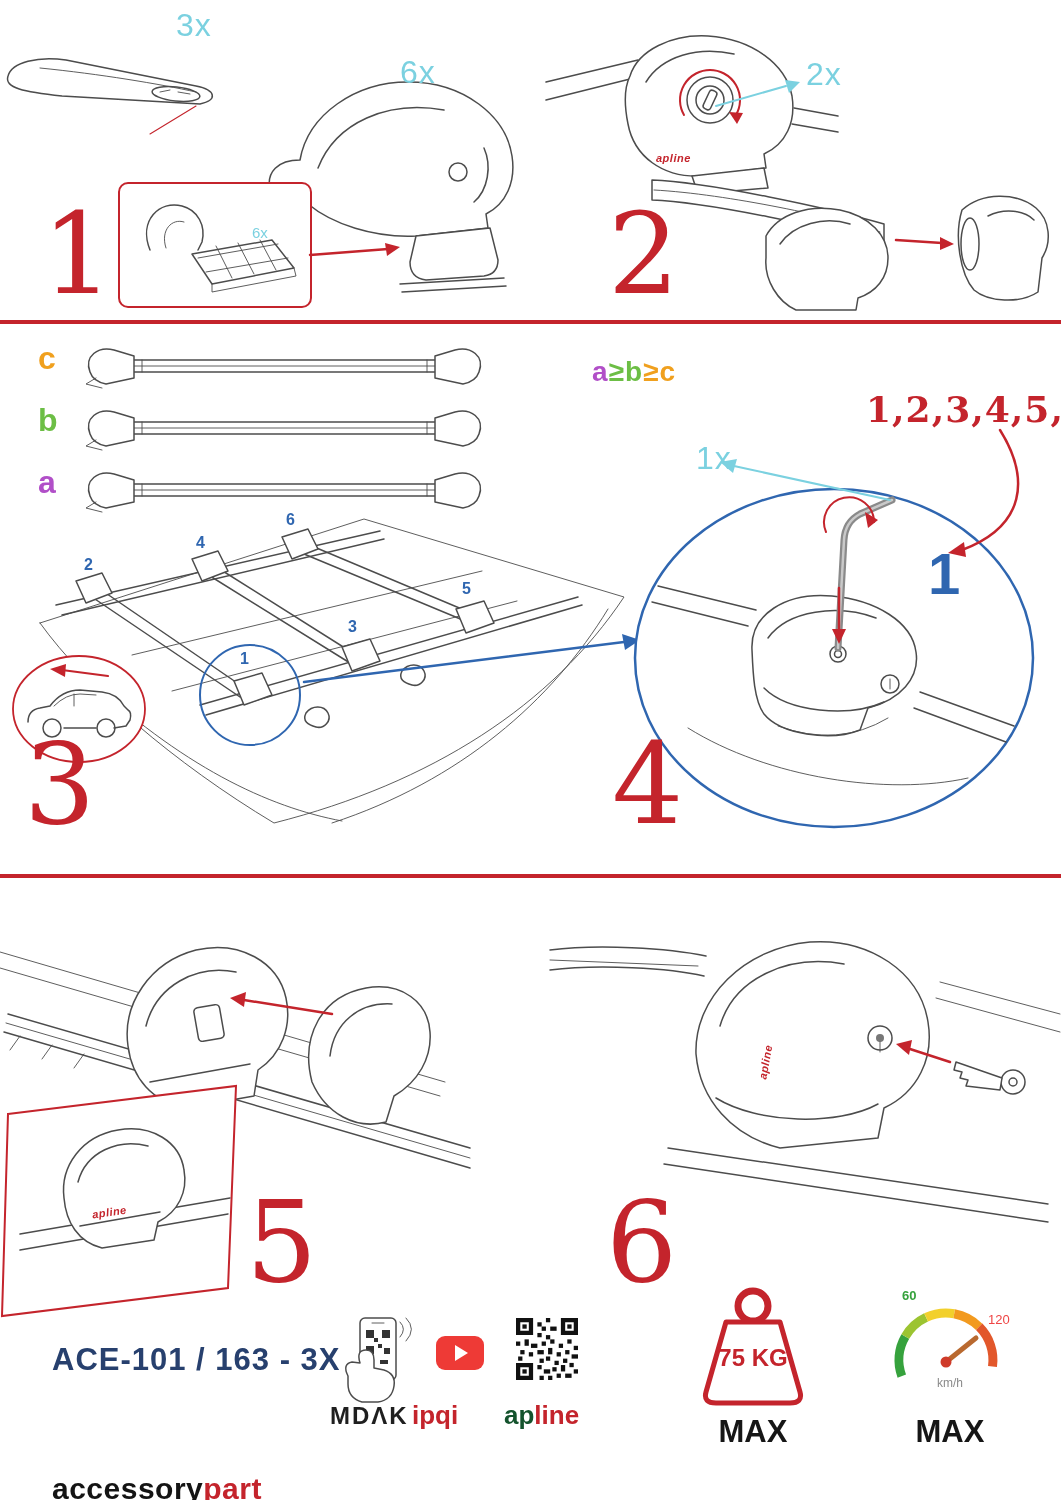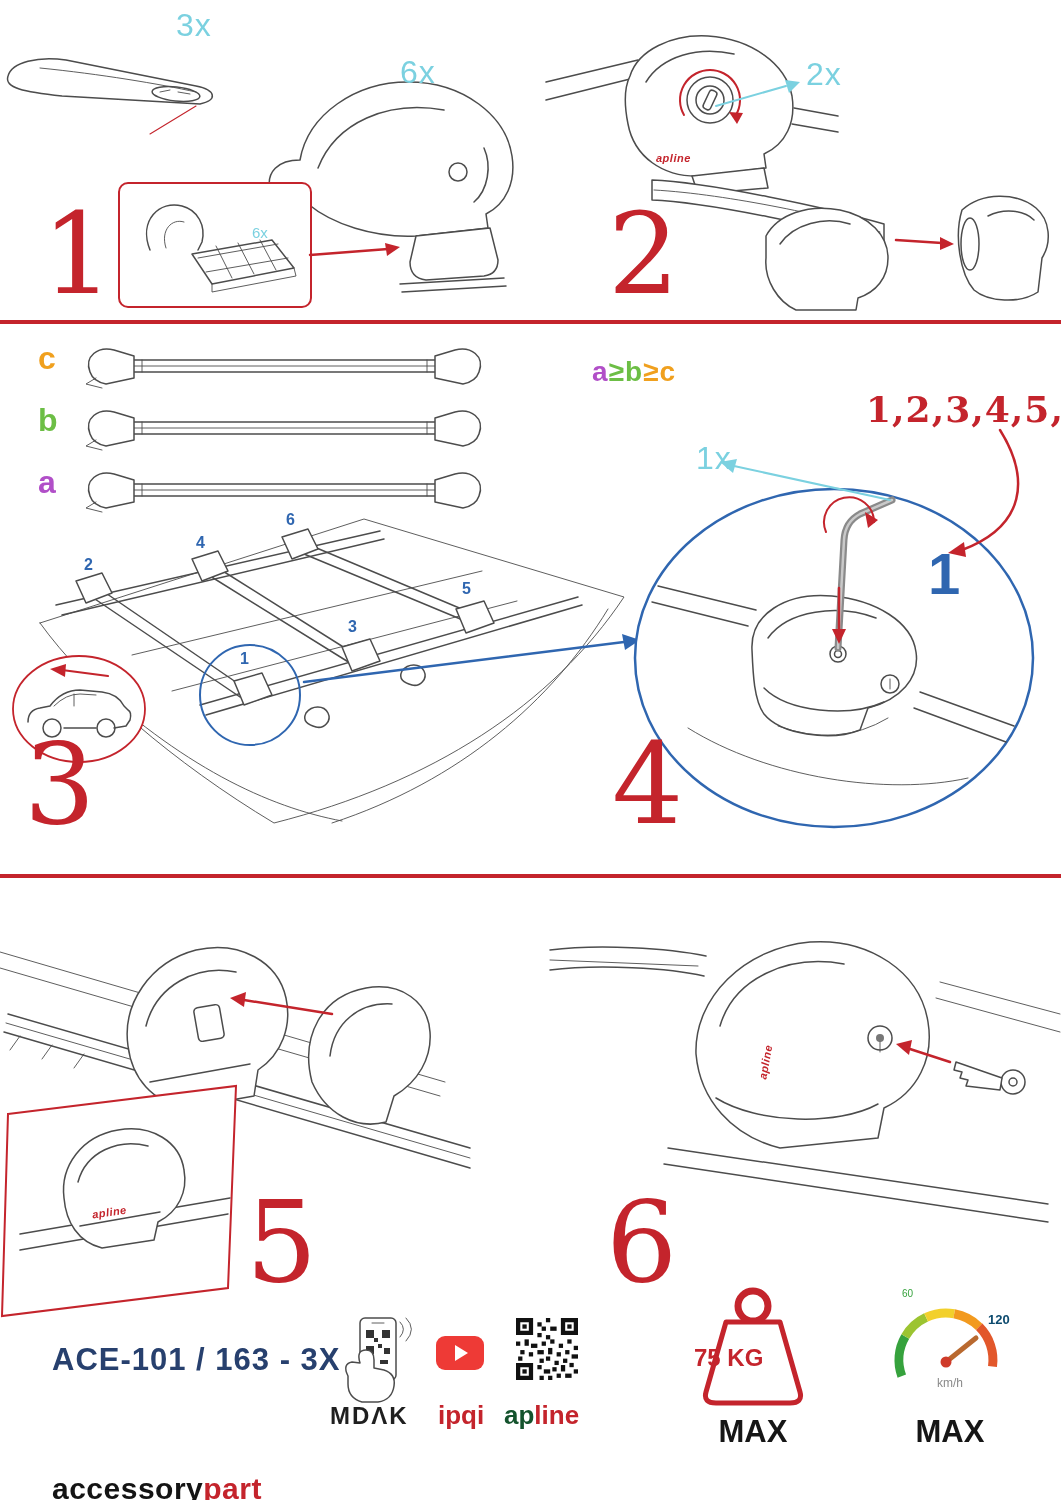--- a/index.html
+++ b/index.html
@@ -19,24 +19,24 @@
   .seq{position:absolute;font-family:"DejaVu Serif",serif;font-size:36px;font-weight:700;color:#c4242c;letter-spacing:1px}
   .first{position:absolute;font-size:58px;font-weight:700;color:#2f66b0;line-height:1}
   .brand-tiny{position:absolute;font-size:11px;font-weight:700;font-style:italic;color:#c4242c;letter-spacing:.5px}
   .model{position:absolute;font-size:31px;font-weight:700;color:#27406e;letter-spacing:1px}
   .brandline{position:absolute;font-size:30px;font-weight:700;letter-spacing:.5px}
   .brandline .blk{color:#141414}.brandline .red{color:#c4242c}
   .logo-label{position:absolute;font-size:24px;font-weight:700;color:#1f1f1f;letter-spacing:2px}
   .logo-red{position:absolute;font-size:26px;font-weight:700;color:#c4242c}
   .logo-apline{position:absolute;font-size:26px;font-weight:700}
   .logo-apline .gray{color:#14532d}.logo-apline .red{color:#c4242c}
-  .kg{position:absolute;font-size:24px;font-weight:700;color:#c4242c;}
+  .kg{position:absolute;font-size:24px;font-weight:700;color:#c4242c;text-align:center}
   .max{position:absolute;font-size:31px;font-weight:700;color:#161616;text-align:center}
-  .speed-low{position:absolute;font-size:10px;font-weight:400;color:#36a23d}
-  .speed-high{position:absolute;font-size:13px;font-weight:700;color:#0c4a6e}
+  .speed-low{position:absolute;font-size:13px;font-weight:700;color:#36a23d}
+  .speed-high{position:absolute;font-size:13px;font-weight:400;color:#ef4444}
   .speed-unit{position:absolute;font-size:12px;color:#8a8a8a;text-align:center}
   .abs{position:absolute}
   svg{display:block;overflow:visible}
   .sk{stroke:#4c4c4c;fill:none;stroke-width:1.5;stroke-linecap:round;stroke-linejoin:round}
   .skf{stroke:#4c4c4c;fill:#ffffff;stroke-width:1.5;stroke-linejoin:round}
   .thin{stroke-width:.9}
   .red-ln{stroke:#c4242c;fill:none;stroke-linecap:round}
   .cyan-ln{stroke:#7bd1e0;fill:none;stroke-linecap:round}
   .blue-ln{stroke:#2f66b0;fill:none;stroke-linecap:round}
   .inset-box{position:absolute;border:2px solid #c4242c;border-radius:10px;background:#fff}
@@ -331,21 +331,21 @@
     </g>
     <path class="sk thin" d="M64 6 q7 7 0 15 M70 2 q11 11 0 23"></path>
     <path class="skf" d="M12 60 Q6 48 16 46 L24 47 Q20 34 30 34 Q38 34 38 44 L38 52 L48 54 Q60 58 58 70 Q56 84 42 86 L26 86 Q12 82 12 68 Z"></path>
   </svg>
 </div>
 <span class="logo-label" style="left:330px;top:1402px">MDΛK</span>
 
 <div class="yt" style="left:436px;top:1336px">
   <span class="tri"></span>
 </div>
-<span class="logo-red" style="left:438px;top:1400px">ipqi</span>
+<span class="logo-red" style="left:412px;top:1400px">ipqi</span>
 
 <svg class="abs" style="left:516px;top:1318px" width="62" height="62" viewBox="0 0 29 29">
   <g fill="#111">
     <path fill-rule="evenodd" d="M0 0 h8 v8 h-8 Z M2 2 h4 v4 h-4 Z"></path>
     <rect x="3" y="3" width="2" height="2"></rect>
     <path fill-rule="evenodd" d="M21 0 h8 v8 h-8 Z M23 2 h4 v4 h-4 Z"></path>
     <rect x="24" y="3" width="2" height="2"></rect>
     <path fill-rule="evenodd" d="M0 21 h8 v8 h-8 Z M2 23 h4 v4 h-4 Z"></path>
     <rect x="3" y="24" width="2" height="2"></rect>
     <rect x="10" y="2" width="2" height="2"></rect>

